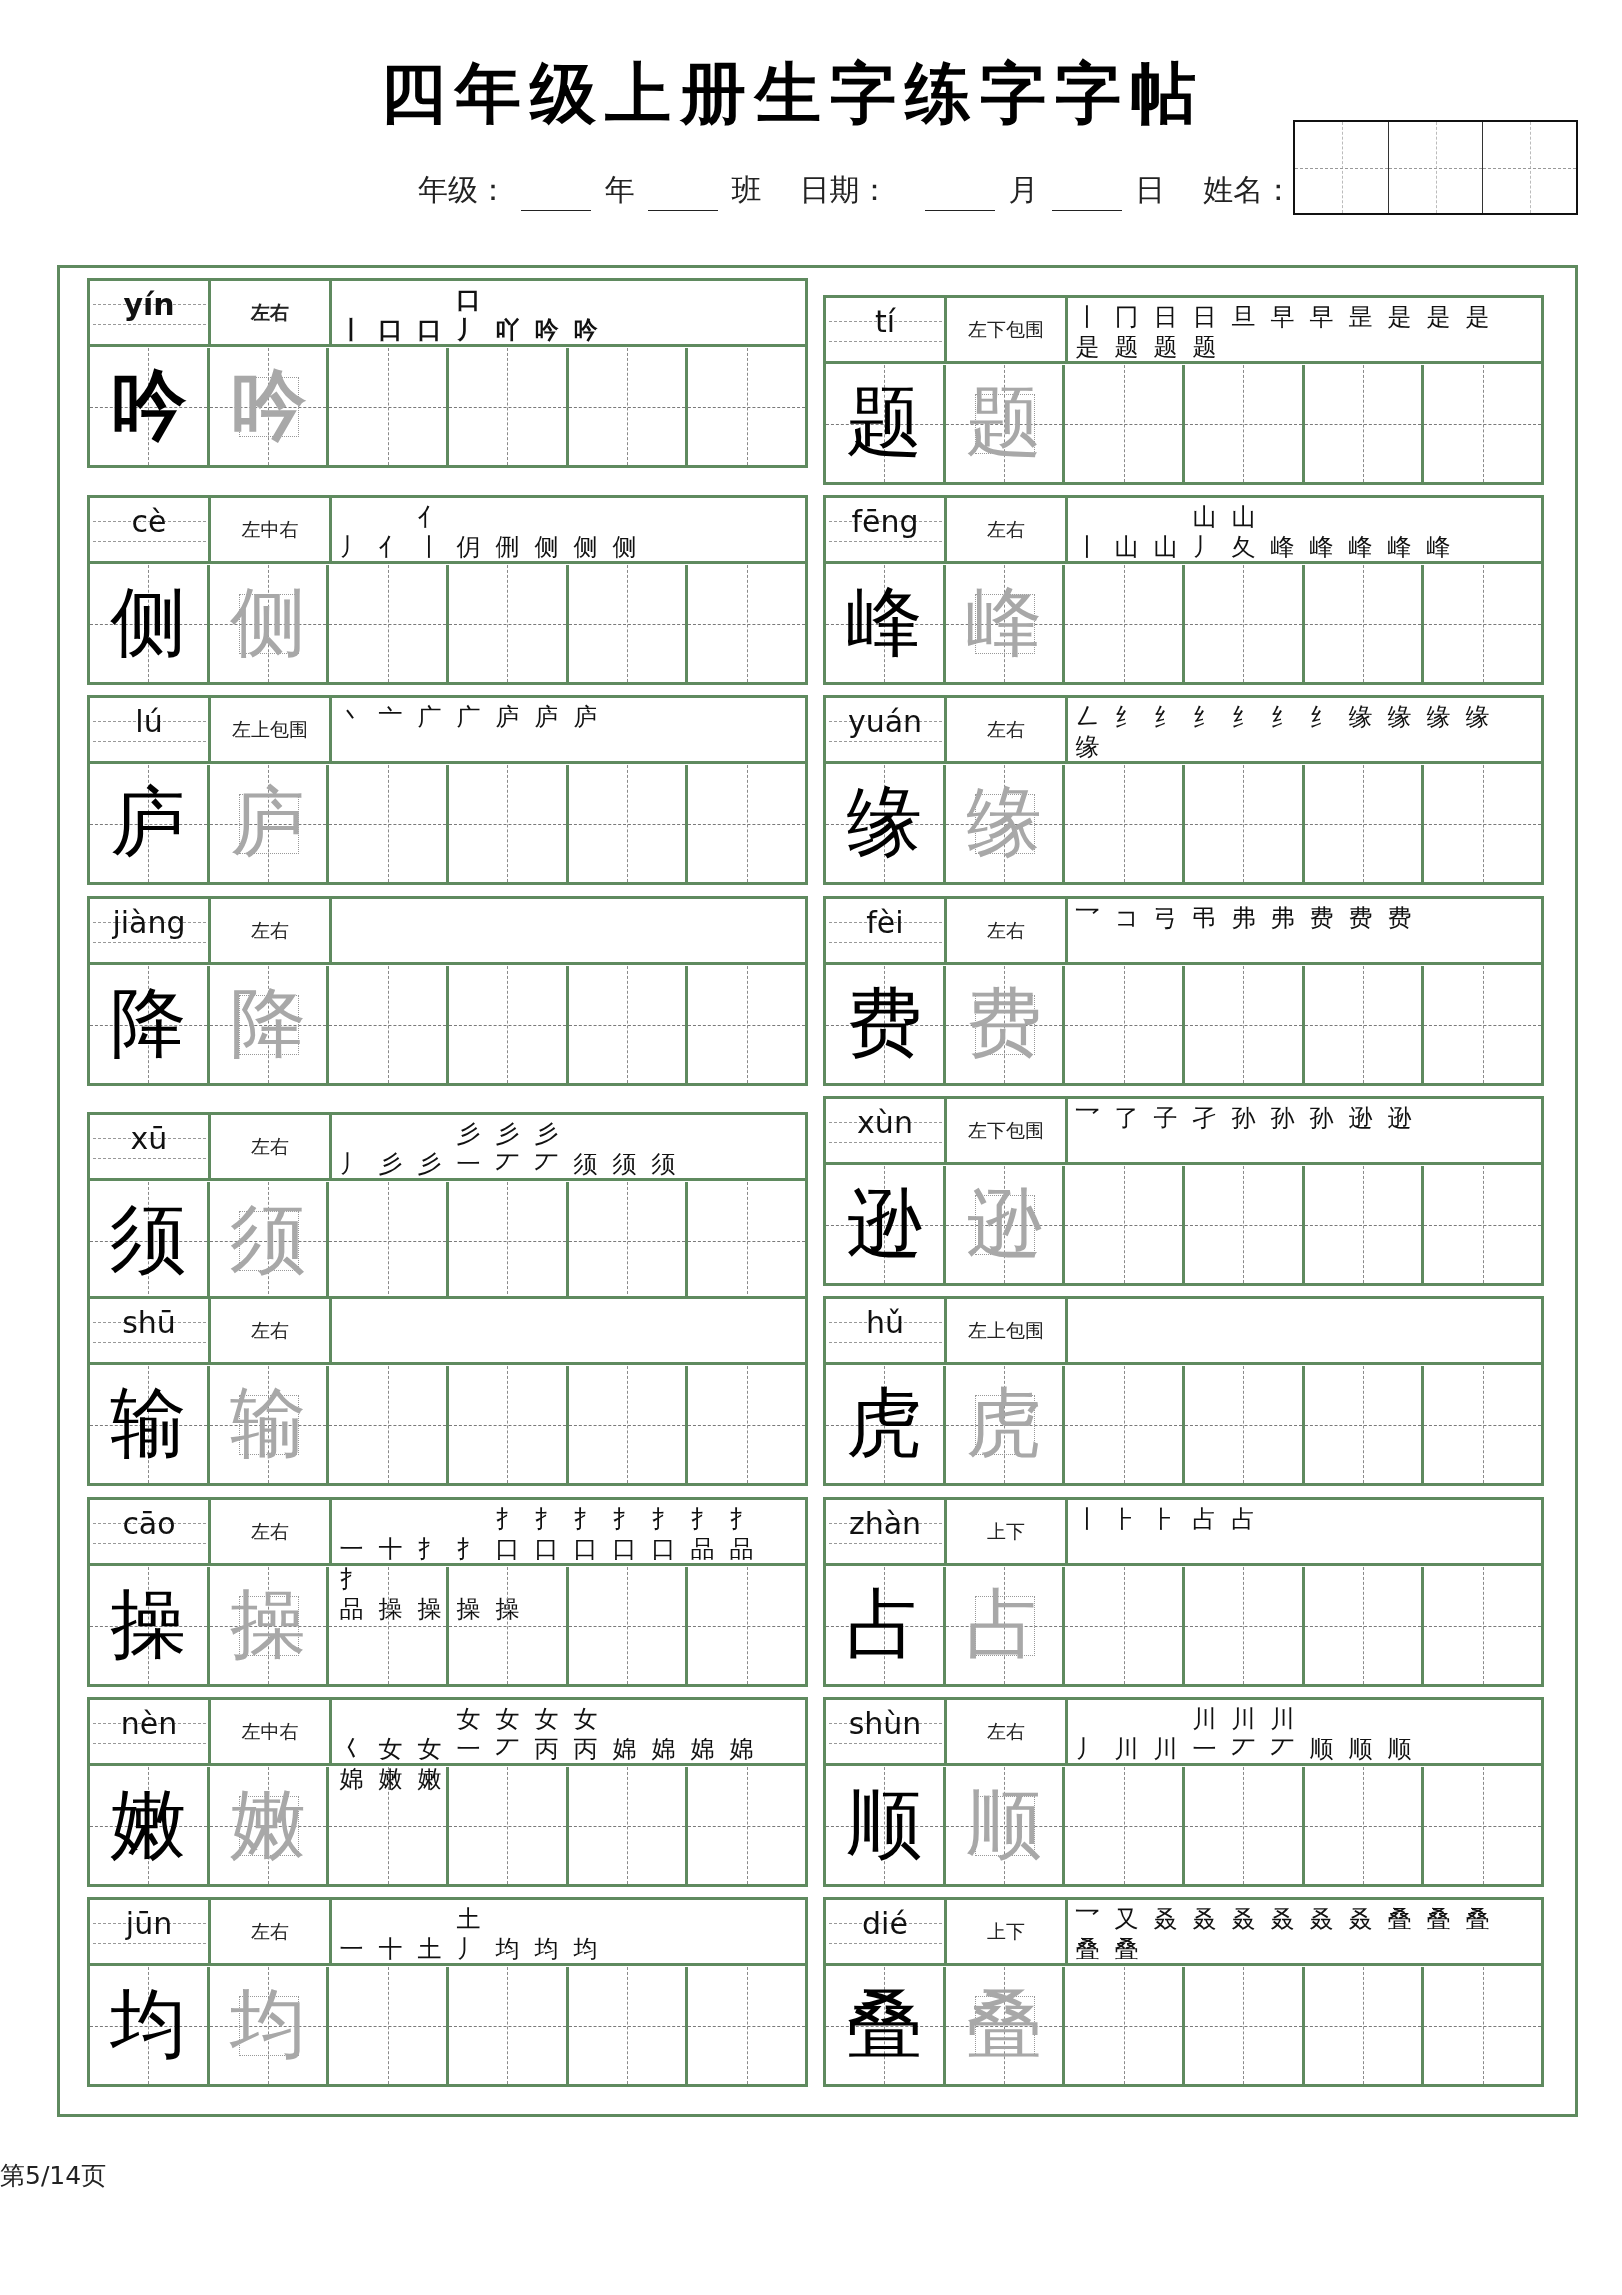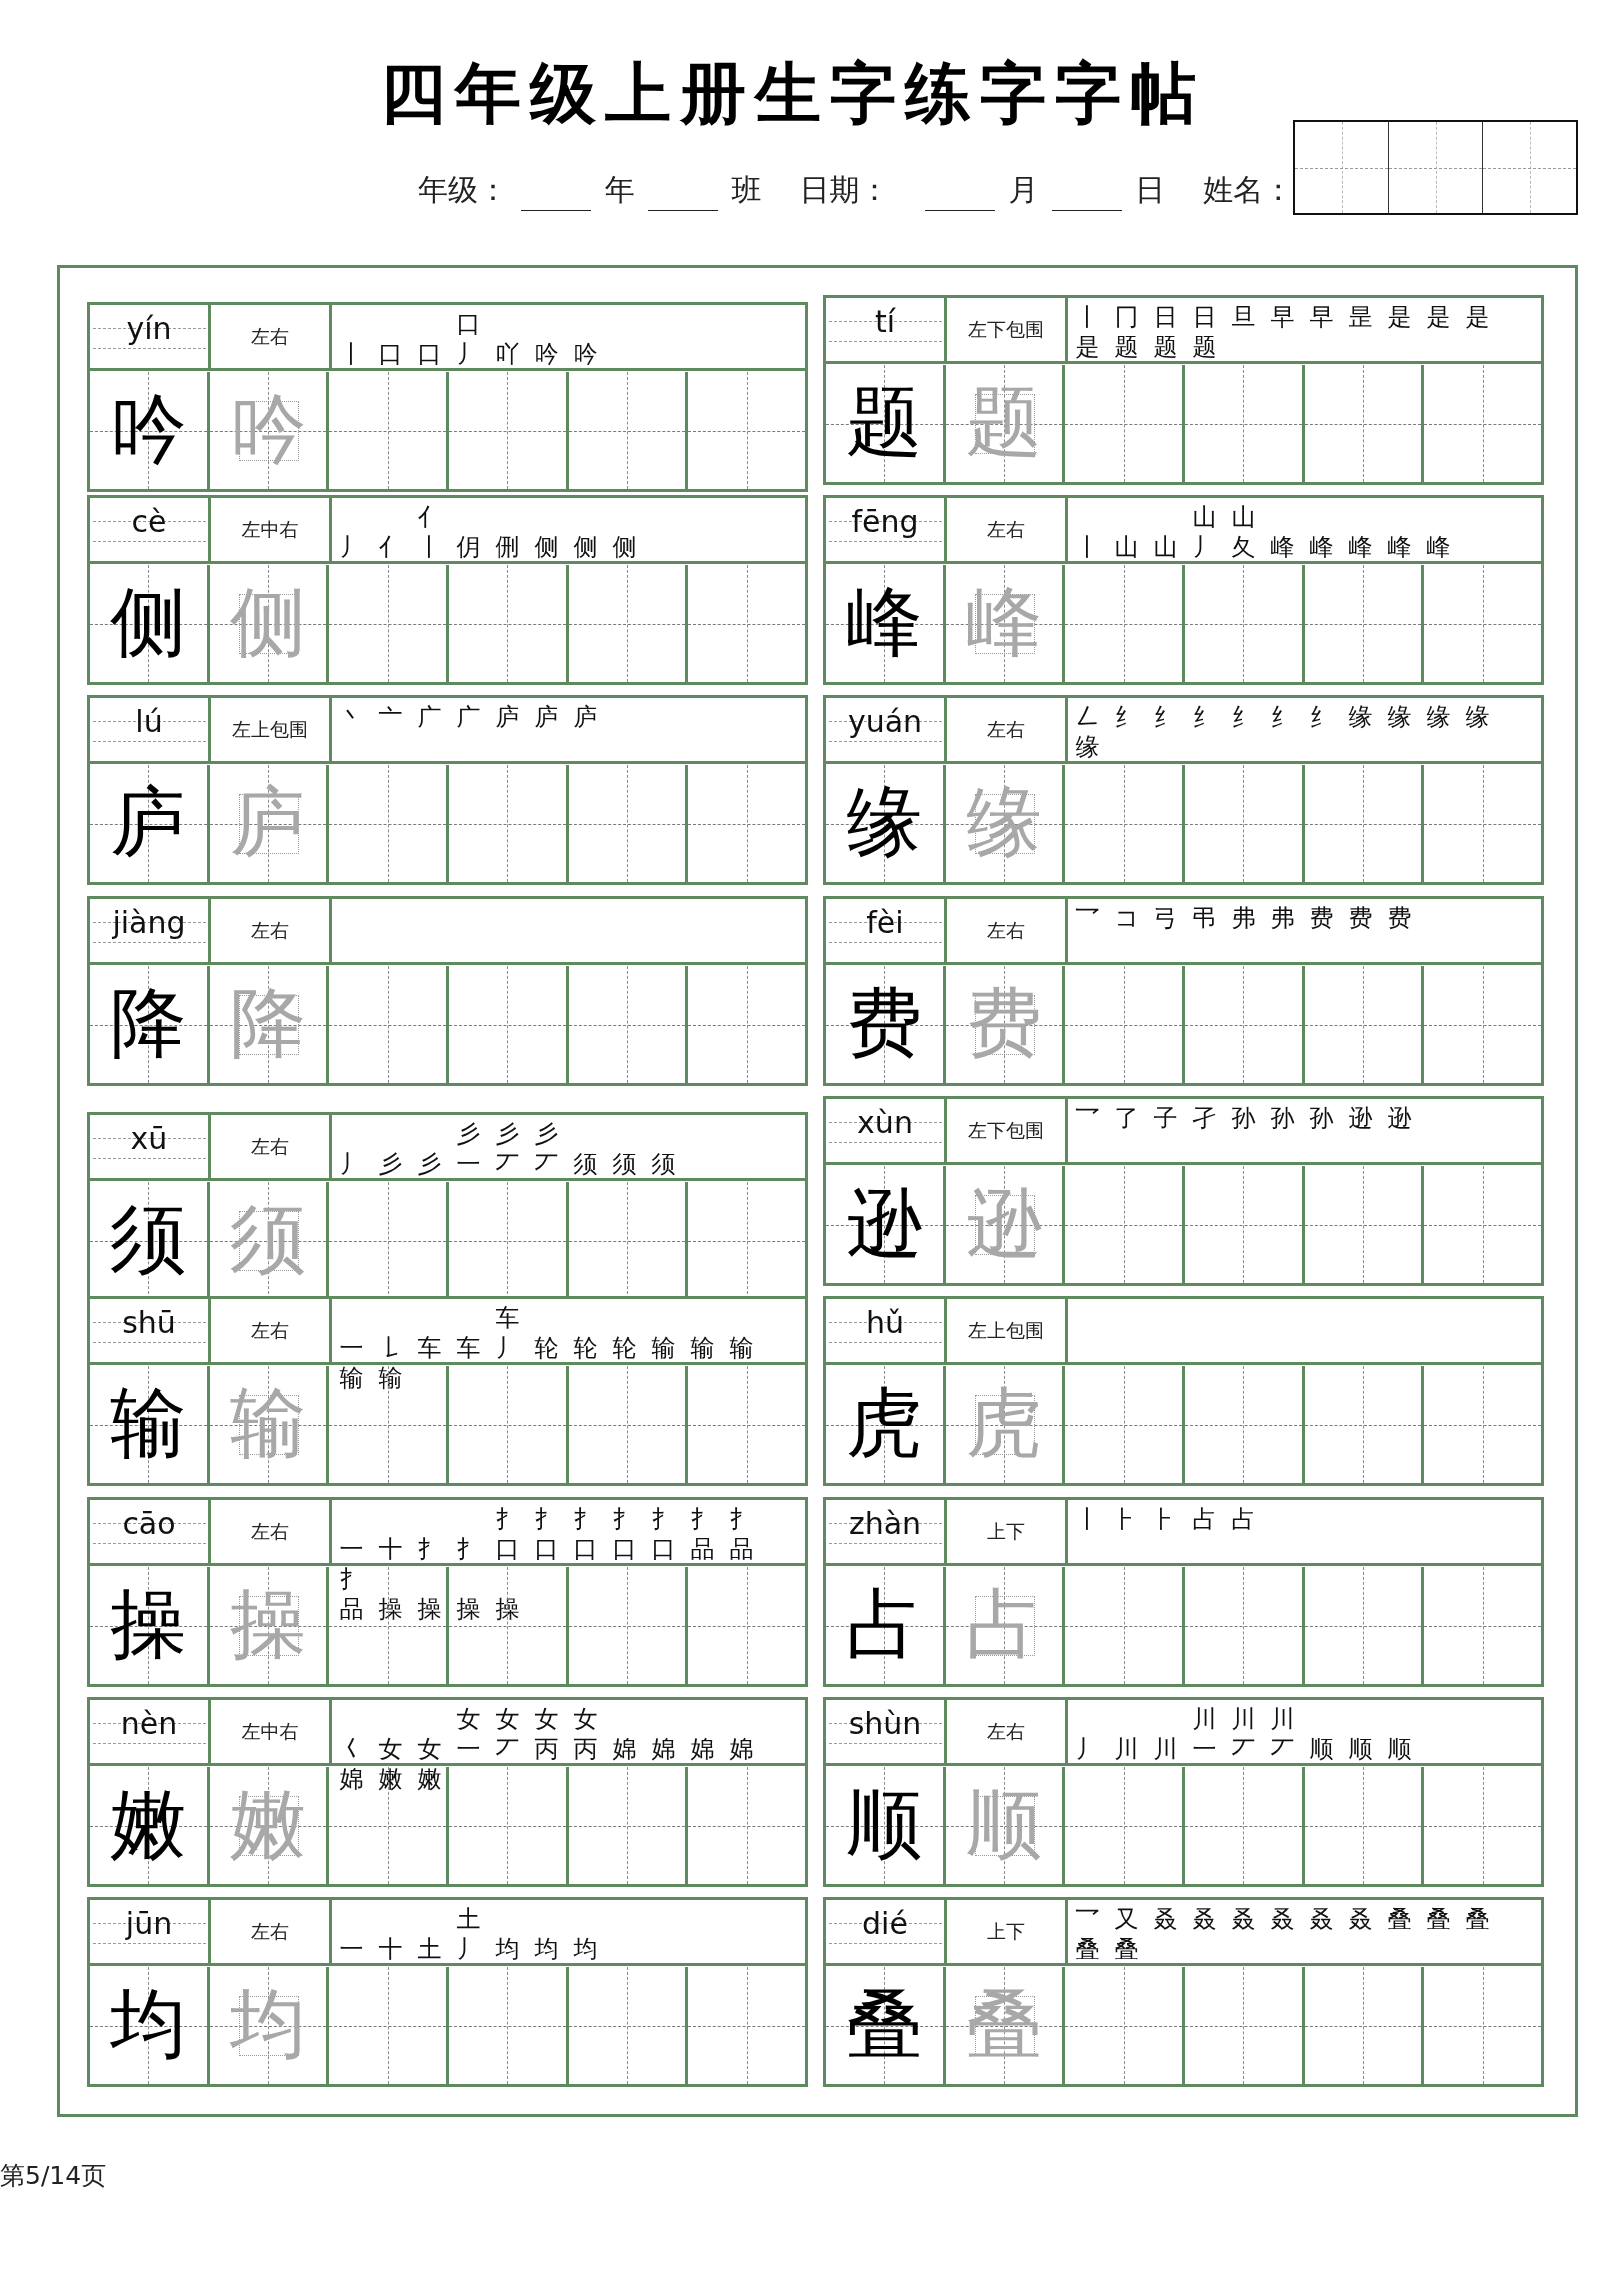--- a/index.html
+++ b/index.html
@@ -77,21 +77,21 @@
 
 <div class="namebox">
   <div class="nb"></div>
   <div class="nb"></div>
   <div class="nb"></div>
 </div>
 
 <div class="frame"></div>
 
 <div id="blocks">
-    <div class="block" style="left: 87px; top: 302px;">
+    <div class="block" style="left: 87px; top: 278px; font-weight: bold;">
       <div class="top-row">
         <div class="cell-py">
           <div class="guide1"></div>
           <div class="guide2"></div>
           <div class="py">yín</div>
         </div>
         <div class="cell-st">左右</div>
         <div class="cell-strokes"><span class="stk">丨</span><span class="stk">口</span><span class="stk">口</span><span class="stk">口丿</span><span class="stk">吖</span><span class="stk">吟</span><span class="stk">吟</span></div>
       </div>
       <div class="grid-row">
@@ -204,21 +204,20 @@
       </div>
     </div>
     <div class="block" style="left: 87px; top: 1296px;">
       <div class="top-row">
         <div class="cell-py">
           <div class="guide1"></div>
           <div class="guide2"></div>
           <div class="py">shū</div>
         </div>
         <div class="cell-st">左右</div>
-        <div class="cell-strokes"><span class="stk">一</span><span class="stk">𠄌</span><span class="stk">车</span><span class="stk">车</span><span class="stk">车丿</span><span class="stk">轮</span><span class="stk">轮</span><span class="stk">轮</span><span class="stk">输</span><span class="stk">输</span><span class="stk">输</span><span class="stk">输</span><span class="stk">输</span></div>
       </div>
       <div class="grid-row">
         <div class="gcell">
           <div class="char-model">输</div>
         </div>
         <div class="gcell">
           <div class="trace-box"></div>
           <div class="char-model char-trace">输</div>
         </div>
         <div class="gcell"></div>

